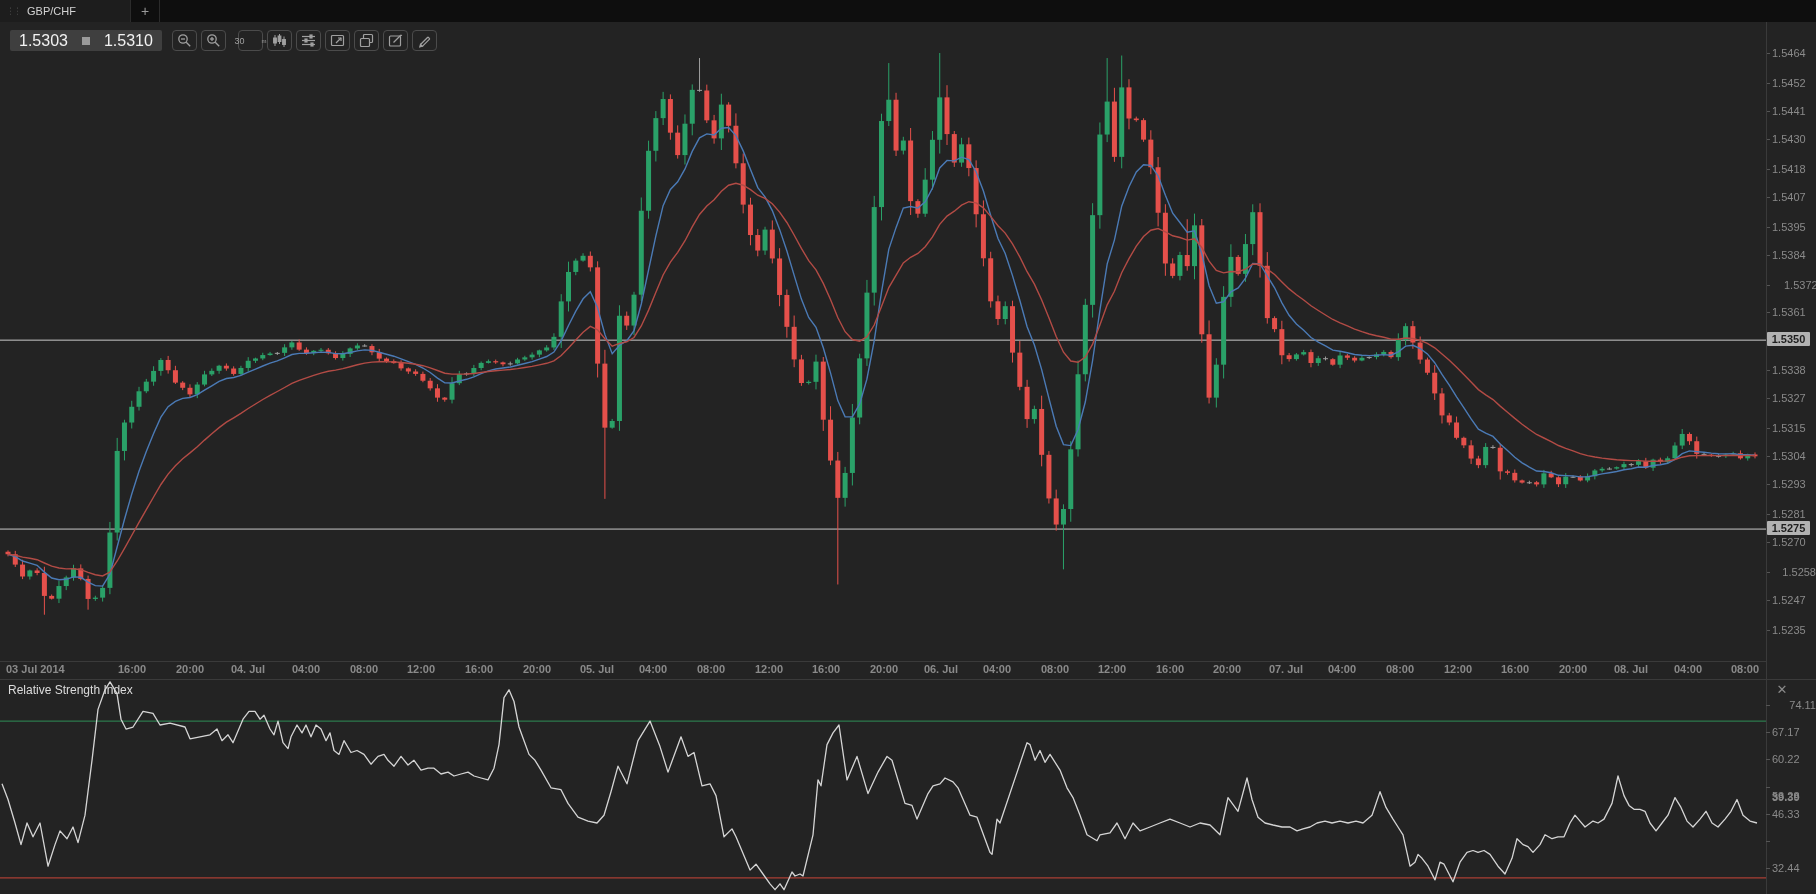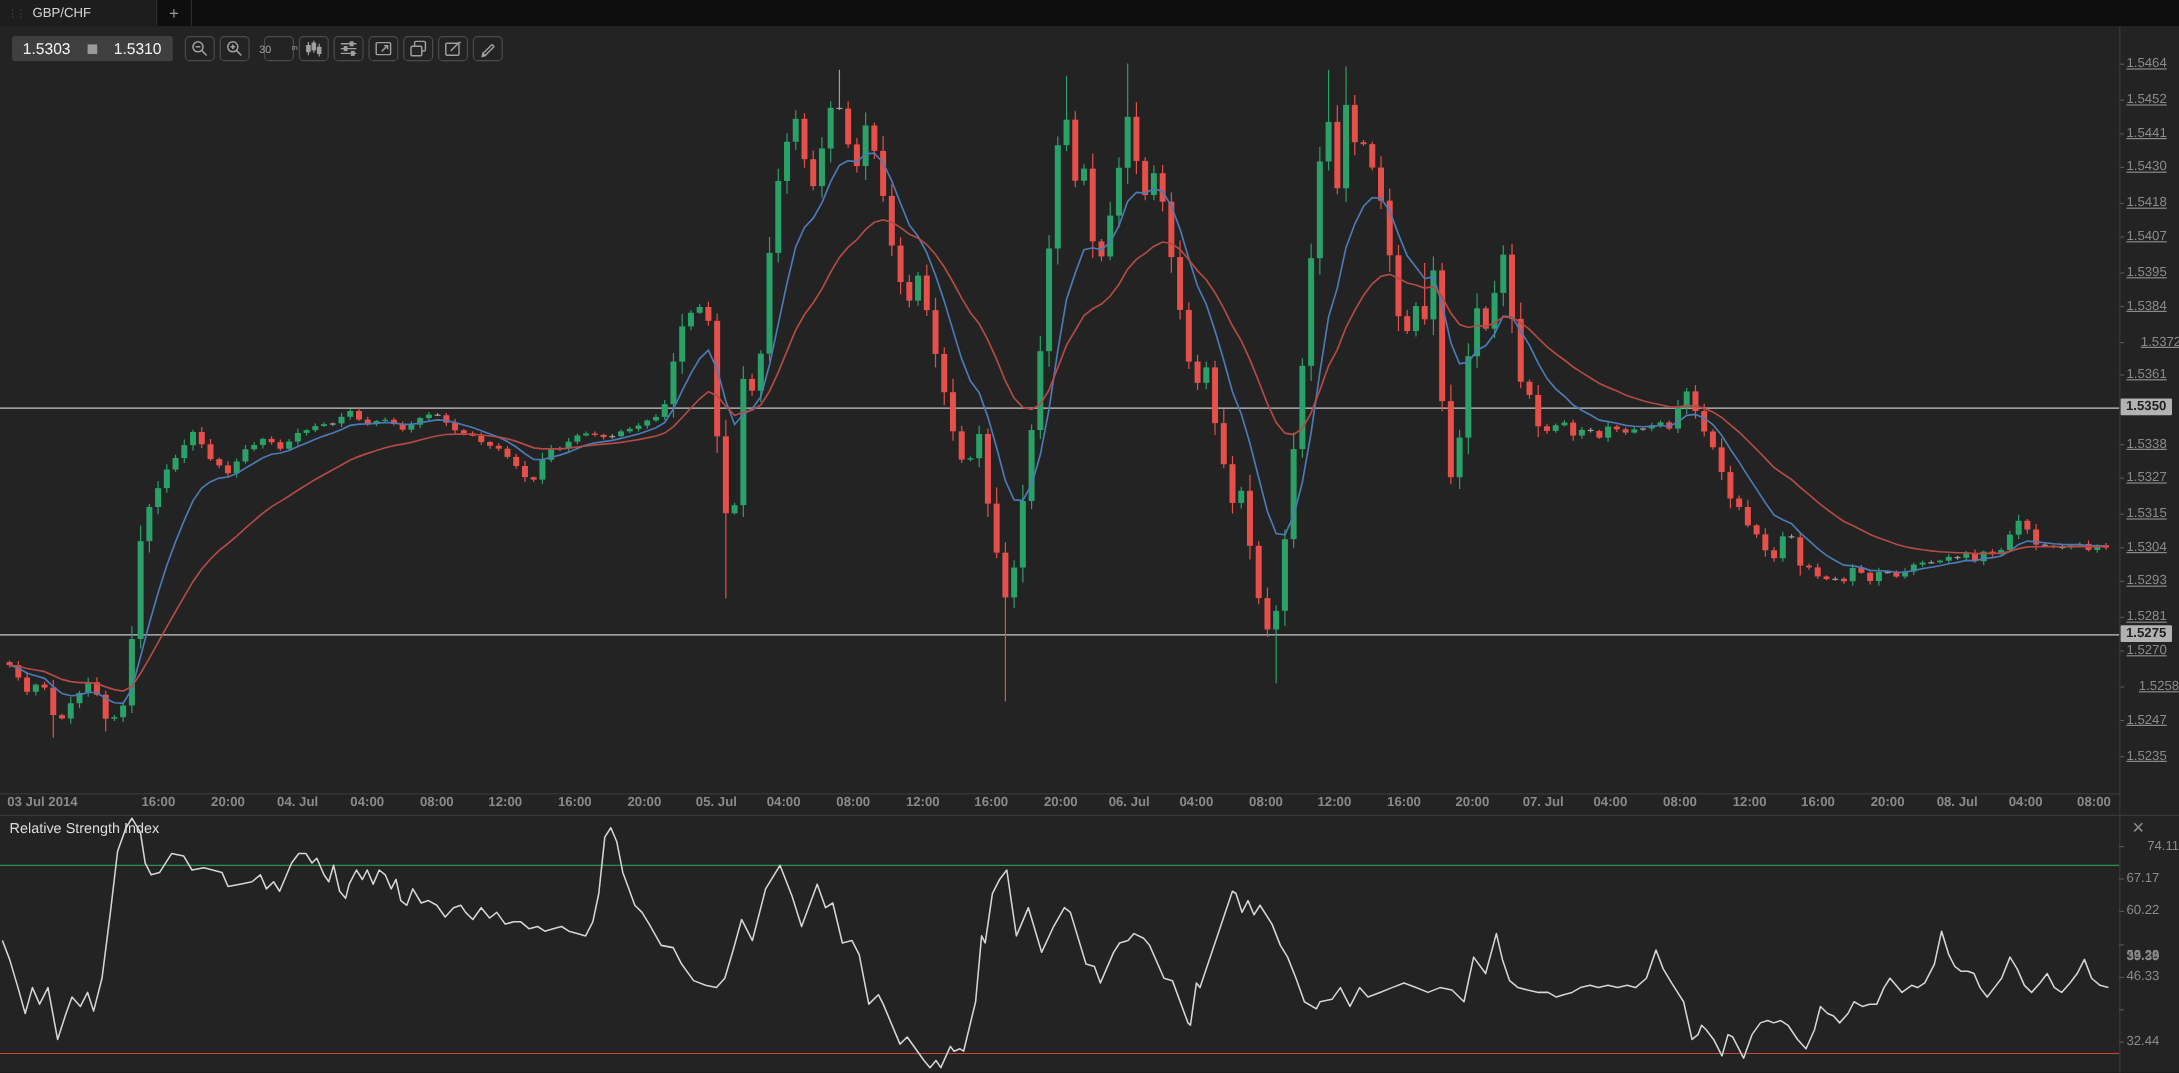--- a/index.html
+++ b/index.html
@@ -12,32 +12,32 @@
        background:#1d1d1d;border-right:1px solid #2b2b2b;min-width:110px;cursor:default;}
   .tab .grip{color:#4a4a4a;font-size:9px;letter-spacing:-2px;margin-right:7px;margin-left:-4px;}
   .tab-plus{display:flex;align-items:center;justify-content:center;width:28px;color:#9a9a9a;
             font-size:14px;background:transparent;border-right:1px solid #2b2b2b;}
   
   .chart-area{position:absolute;left:0;top:22px;width:1816px;height:872px;background:#232323;}
   svg{position:absolute;left:0;top:0;}
   
   .toolbar{position:absolute;left:10px;top:8px;display:flex;align-items:center;z-index:5;}
   .quote{display:flex;align-items:center;background:#3f3f3f;border-radius:2px;height:21px;
-         padding:0 9px;color:#f2f2f2;font-size:13px;}
+         padding:0 9px;color:#f2f2f2;font-size:16px;}
   .quote .sq{display:inline-block;width:8px;height:8px;background:#9a9a9a;margin:0 14px;}
   .tbtn{display:flex;align-items:center;justify-content:center;width:25px;height:21px;
         border:1px solid #4b4b4b;border-radius:4px;background:transparent;margin-left:4px;
         color:#a0a0a0;font-size:9px;padding:0;gap:16px;}
   .tbtn svg{position:static;display:block;}
   .tbtn.first-group{margin-left:10px;}
   .tbtn.group-start{margin-left:12px;}
   .tbtn sup{font-size:6px;margin-left:1px;}
   
   .pa-label{position:absolute;left:1772px;width:44px;font-size:11px;color:#8a8a8a;
-            transform:translateY(-6px);text-decoration:underline;}
+            transform:translateY(-6px);}
   .pa-label-hl{position:absolute;left:1767px;width:43px;font-size:11px;font-weight:bold;
                color:#1f1f1f;background:#b2b2b2;text-align:center;padding:1px 0;
                border-radius:1px;transform:translateY(-8px);}
   .tick-dash{position:absolute;left:1766px;width:4px;height:1px;background:#555;}
   .time-label{position:absolute;top:641px;font-size:11px;color:#8a8a8a;transform:translateX(-50%);font-weight:bold;}
   .time-label.left{transform:none;}
   .sep{position:absolute;left:0;height:1px;background:#3a3a3a;}
   .vborder{position:absolute;left:1766px;top:0;width:1px;height:872px;background:#3a3a3a;}
   
   .rsi-title{position:absolute;left:8px;top:661px;font-size:12px;color:#dcdcdc;}

